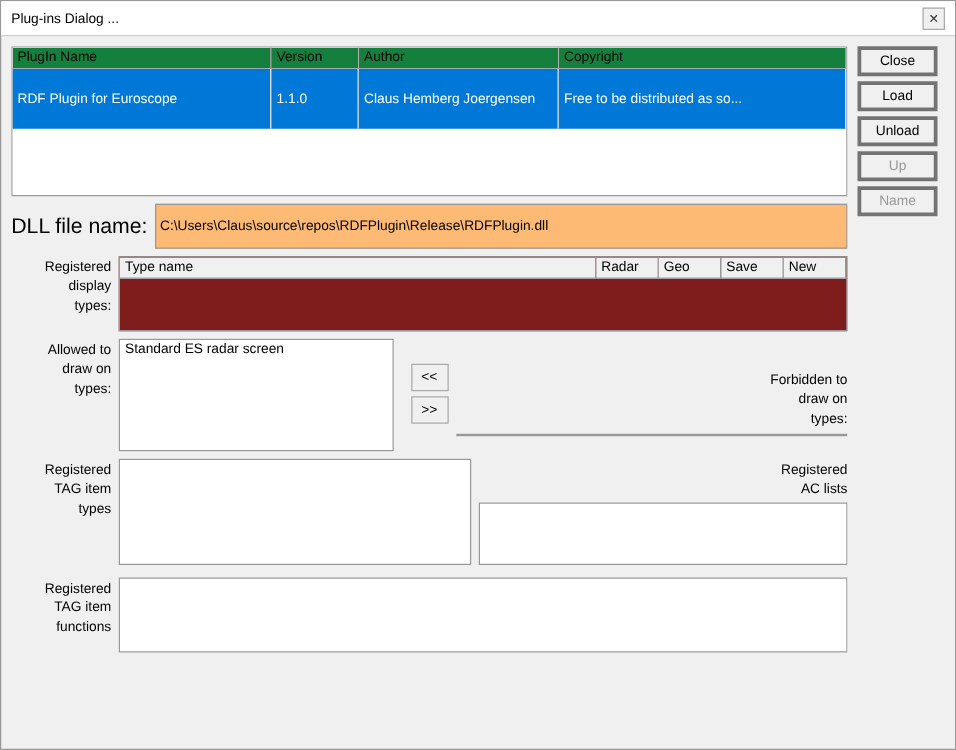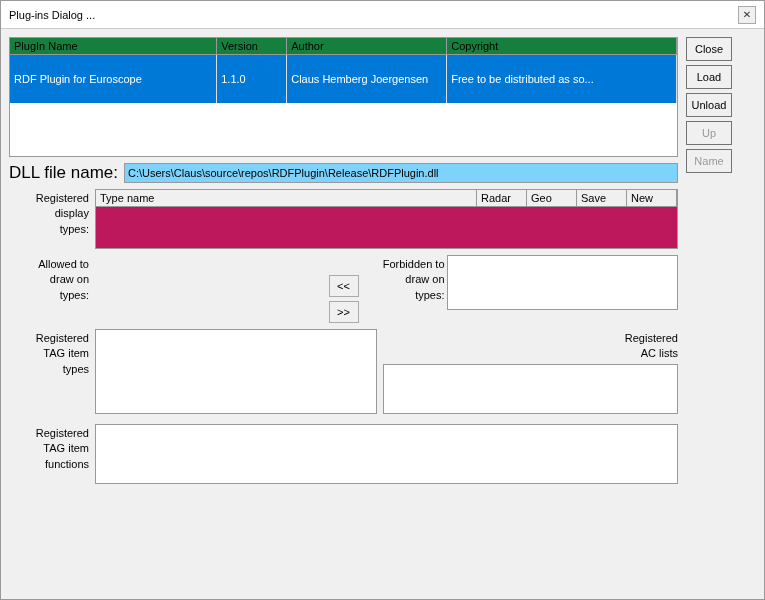--- a/index.html
+++ b/index.html
@@ -59,24 +59,24 @@
       gap: 6px;
       overflow: hidden;
     }
     .right-buttons {
       display: flex;
       flex-direction: column;
       gap: 4px;
       width: 70px;
     }
     .btn {
-      width: 46px;
+      width: 64px;
       height: 24px;
       background: #f0f0f0;
-      border: 1px solid #737373;
+      border: 3px solid #737373;
       cursor: pointer;
       font-size: 11px;
       text-align: center;
       display: flex;
       align-items: center;
       justify-content: center;
     }
     .btn:disabled, .btn.disabled {
       color: #999;
       cursor: default;
@@ -118,42 +118,42 @@
       gap: 6px;
     }
     .dll-label {
       white-space: nowrap;
       font-size: 17px;
       min-width: 80px;
       text-align: right;
     }
     .dll-input {
       flex: 1;
-      height: 20px;
-      border: 1px solid #999;
-      background: #7dd3fc;
+      height: 36px;
+      border: 1px solid #999;
+      background: #fdba74;
       font-size: 11px;
       padding: 0 3px;
     }
     .registered-display {
       display: flex;
       gap: 6px;
       align-items: flex-start;
     }
     .section-label {
       font-size: 11px;
       min-width: 80px;
       text-align: right;
       padding-top: 2px;
       line-height: 1.4;
     }
     .display-types-table {
       flex: 1;
       border: 1px solid #999;
-      background: #be185d;
+      background: #7f1d1d;
       height: 60px;
       overflow-y: auto;
     }
     .display-types-table table {
       width: 100%;
       border-collapse: collapse;
     }
     .display-types-table th {
       background: #f0f0f0;
       border-bottom: 1px solid #999;
@@ -270,28 +270,31 @@
           </table>
         </div>
       </div>
 
       <div class="three-col-section">
 
         <div class="allowed-section">
           <span class="section-label" style="white-space:pre-line">Allowed to
 draw on
 types:</span>
+          <div class="listbox" style="width:220px; height:90px;">
+            <div class="listbox-item">Standard ES radar screen</div>
+          </div>
         </div>
 
         <div class="arrow-buttons">
           <button class="arrow-btn">&lt;&lt;</button>
           <button class="arrow-btn">&gt;&gt;</button>
         </div>
 
-        <div style="display:flex; flex-direction:row; gap:2px; flex:1;">
+        <div style="display:flex; flex-direction:column; gap:2px; flex:1;margin-top:24px;">
           <span class="section-label" style="white-space:pre-line; text-align:right; display:block; margin-bottom:2px">Forbidden to
 draw on
 types:</span>
           <div class="listbox" style="height:55px; flex:1;"></div>
         </div>
       </div>
 
       <div class="bottom-sections">
 
         <div class="section-row" style="flex:1">

